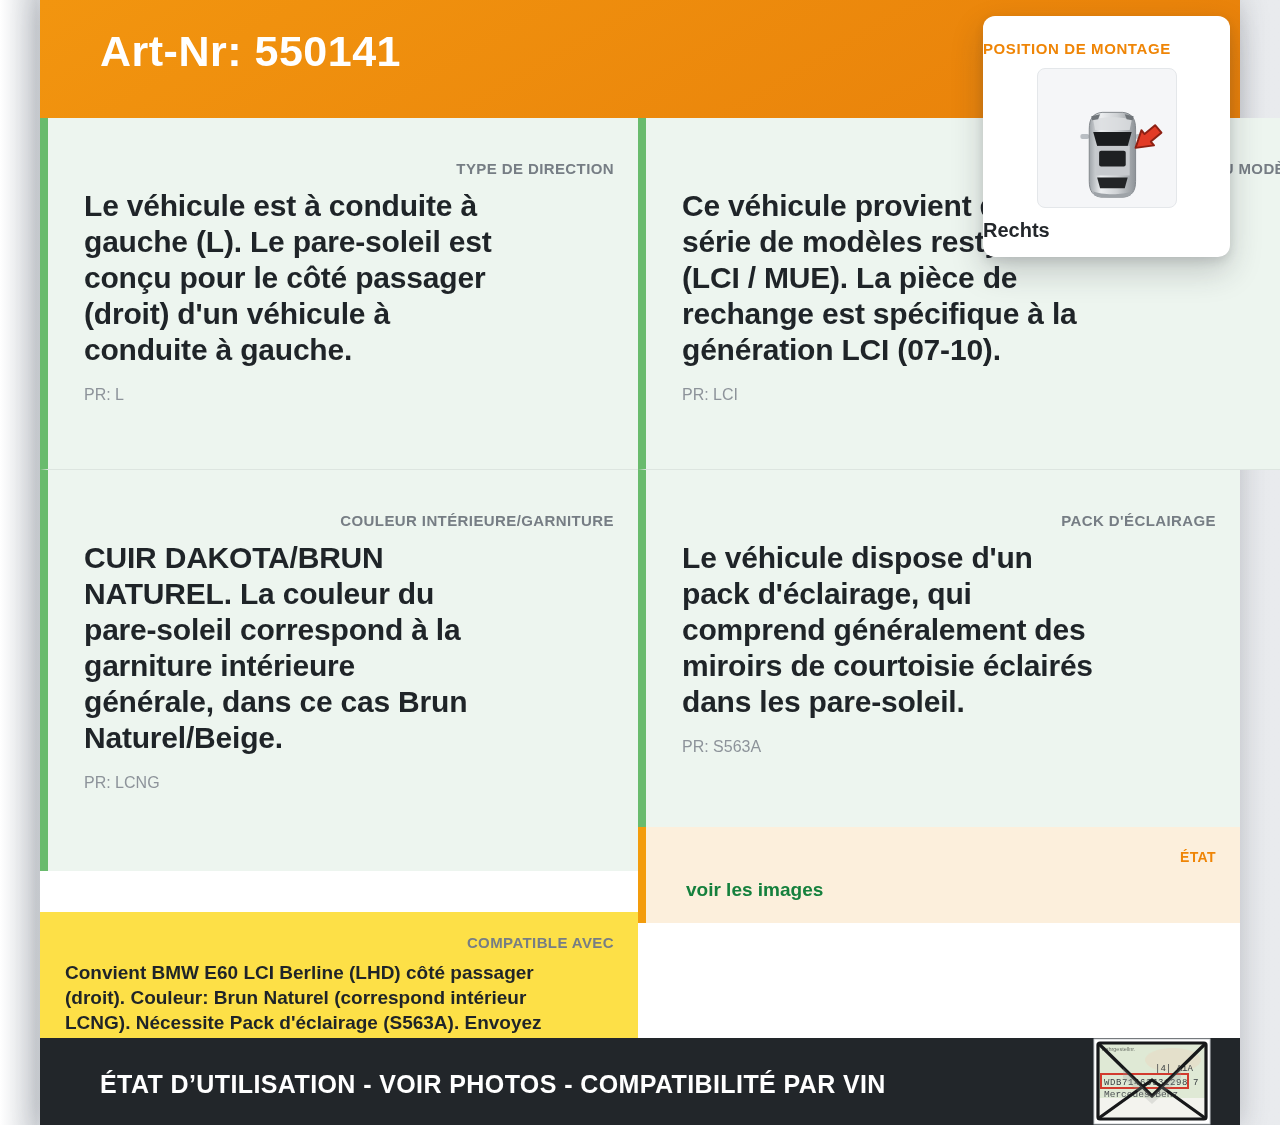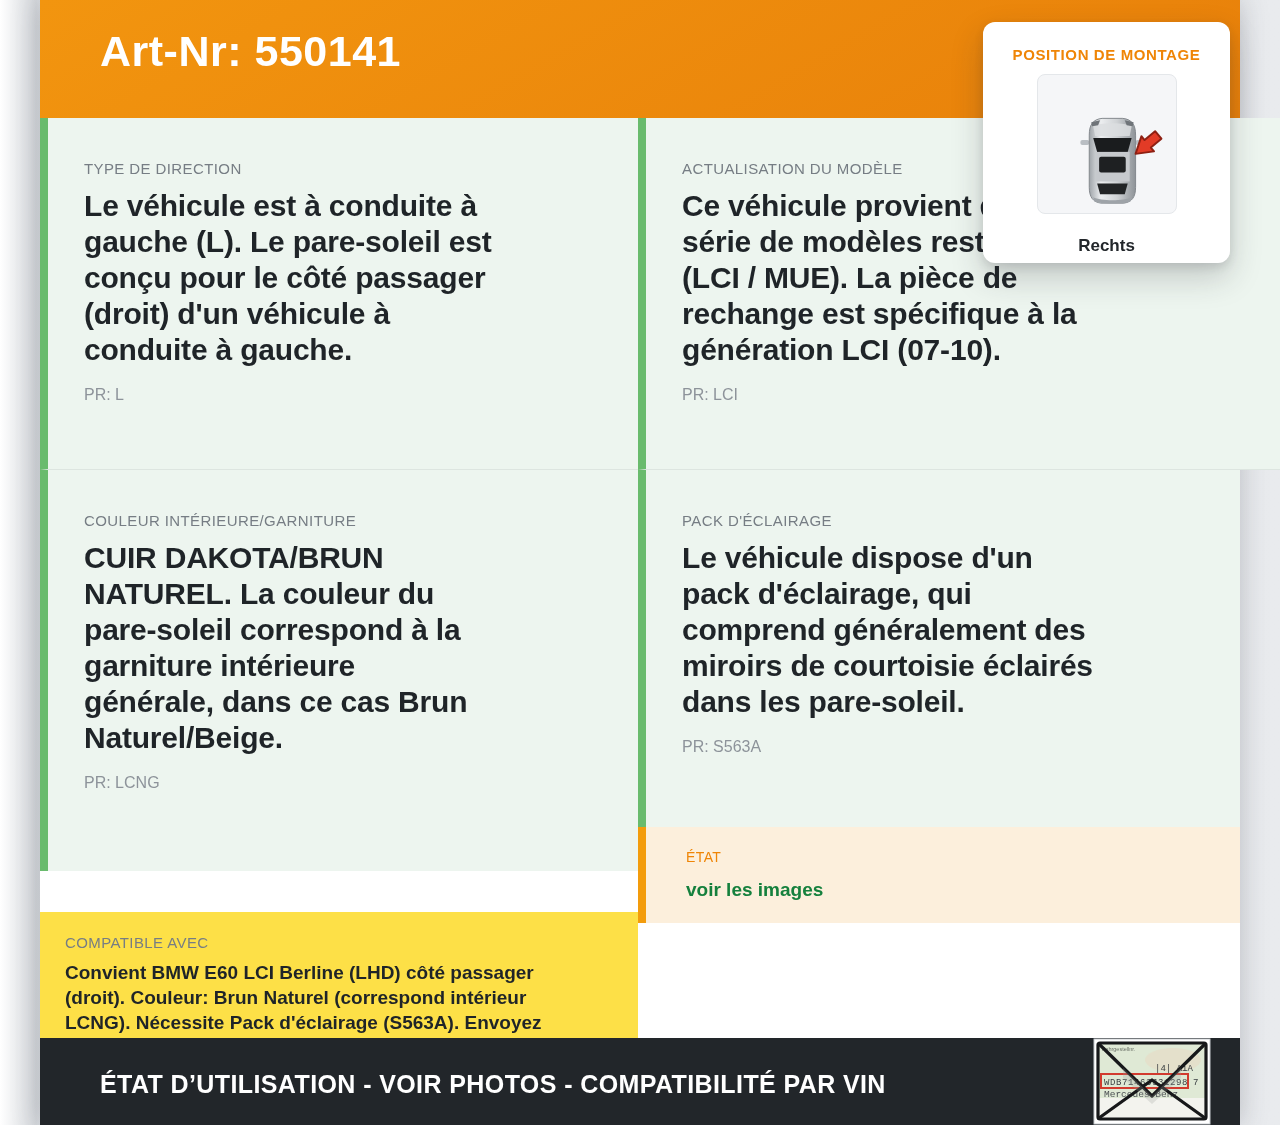--- a/index.html
+++ b/index.html
@@ -13,47 +13,47 @@
           background:linear-gradient(150deg,var(--orange_light,#f2950f),var(--orange_dark,#e8800a));}
   .topbar h1{margin:0;padding:28px 0 0 60px;font-size:43px;line-height:1.1;font-weight:700;
              color:#ffffff;letter-spacing:.5px;}
   
   .panel{position:absolute;box-sizing:border-box;background:var(--mint_bg,#edf5ef);
          border-left:8px solid var(--green_border,#69bb6d);padding:42px 24px 0 36px;}
   .tl{left:0;top:118px;width:598px;height:352px;border-bottom:1px solid #dde5e0;}
   .tr{left:598px;top:118px;width:691px;height:352px;border-bottom:1px solid #dde5e0;}
   .ml{left:0;top:470px;width:598px;height:401px;}
   .mr{left:598px;top:470px;width:602px;height:357px;}
-  .label{font-size:15px;font-weight:400;color:var(--label_gray,#767d84);letter-spacing:.4px;}
+  .label{font-size:15px;font-weight:700;color:var(--label_gray,#767d84);letter-spacing:.4px;text-align:right;}
   .big{margin-top:11px;font-size:30px;line-height:36px;font-weight:700;color:var(--text_dark,#1f2428);
        white-space:pre-line;letter-spacing:-0.2px;}
   .pr{margin-top:18px;font-size:16px;color:var(--pr_gray,#8d939a);}
   
   .etat{position:absolute;left:598px;top:827px;width:602px;height:96px;box-sizing:border-box;
         background:var(--etat_bg,#fcefdc);border-left:8px solid var(--etat_border,#f39c0c);
         padding:22px 24px 0 40px;}
   .etat .label{color:var(--accent_orange,#ef8506);font-size:14px;}
   .etat-value{margin-top:14px;font-size:19px;font-weight:700;color:#15803d;}
   
   .compat{position:absolute;left:0;top:912px;width:598px;height:165px;box-sizing:border-box;
           background:#fde047;padding:22px 24px 0 25px;}
   .compat-text{margin-top:9px;font-size:19px;line-height:25px;font-weight:700;
                color:var(--text_dark,#1f2428);white-space:pre-line;}
   
   .footer{position:absolute;left:0;top:1038px;width:1200px;height:93px;box-sizing:border-box;
           background:var(--footer_bg,#22262a);display:flex;align-items:center;padding-left:60px;}
   .footer .ft{color:#ffffff;font-size:25px;font-weight:700;letter-spacing:.4px;}
   
-  .poscard{position:absolute;left:943px;top:22px;width:247px;height:241px;background:#ffffff;
+  .poscard{position:absolute;left:943px;top:16px;width:247px;height:241px;background:#ffffff;
            border-radius:12px;box-shadow:0 14px 32px rgba(40,42,52,.22), 0 4px 10px rgba(40,42,52,.12);
-           z-index:5;text-align:center;}
+           z-index:5;text-align:left;}
   .pos-title{margin-top:24px;font-size:15px;font-weight:800;color:var(--accent_orange,#ef8506);letter-spacing:.6px;}
   .pos-frame{width:140px;height:140px;margin:11px auto 0;background:#f5f6f8;border:1px solid #e4e7ea;
              border-radius:8px;box-sizing:border-box;}
-  .pos-side{margin-top:22px;font-size:17px;font-weight:700;color:#23272b;}
+  .pos-side{margin-top:11px;font-size:20px;font-weight:700;color:#23272b;}
   
   .stamp{position:absolute;left:1053px;top:1038px;width:118px;height:87px;z-index:6;}
   .stamp svg{display:block;}
   .mono{font-family:"Liberation Mono","DejaVu Sans Mono",monospace;}
 </style>
 </head>
 <body>
 
 <div class="page">
   <div class="content">

